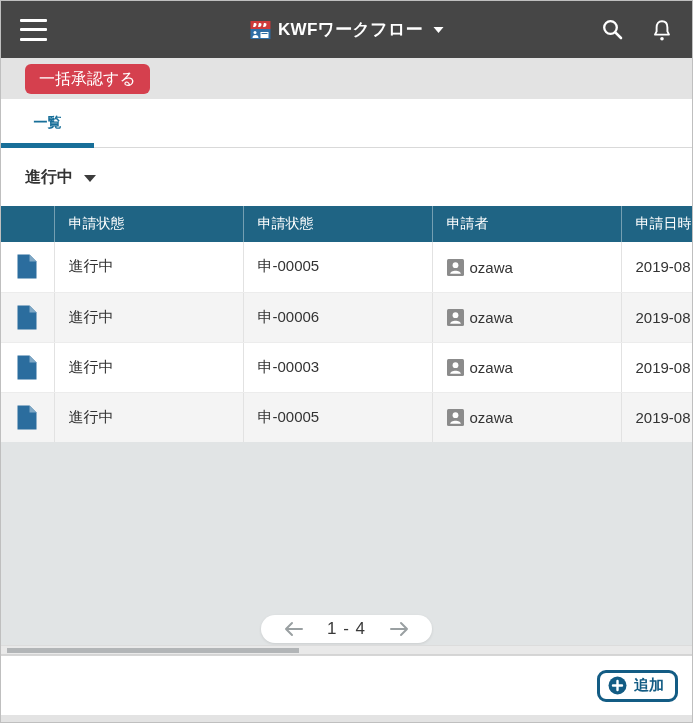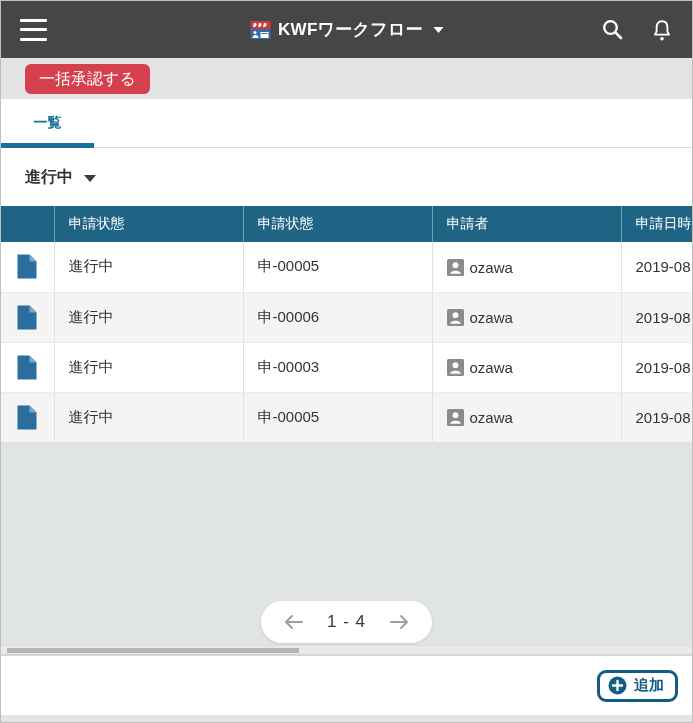--- a/index.html
+++ b/index.html
@@ -79,21 +79,21 @@
   table.records td:first-child{ border-left:none; padding:0; text-align:center; }
   table.records tr.alt td{ background:var(--row-alt,#f4f4f4); }
   .user-chip{ display:inline-flex; align-items:flex-start; gap:6px; vertical-align:middle; }
 
   
   .content-gray{
     flex:1 1 auto; background:var(--content-bg,#e1e4e5);
     display:flex; justify-content:center; align-items:flex-end; padding-bottom:2px;
   }
   .pagination{
-    background:#fff; border-radius:22px; height:42px; padding:0 20px;
+    background:#fff; border-radius:22px; height:28px; padding:0 20px;
     display:flex; align-items:center; gap:20px; box-shadow:0 1px 3px rgba(0,0,0,.10);
   }
   .page-range{ font-size:17px; color:#3a3a3a; letter-spacing:1px; }
   .page-arrow{ background:none; border:none; cursor:pointer; display:flex; align-items:center; padding:2px; }
 
   
   .hscrollbar{ flex:0 0 10px; background:#e9e9e9; border-top:1px solid #dcdcdc; border-bottom:1px solid #d4d4d4; position:relative; cursor:pointer; }
   .hscrollbar .thumb{ position:absolute; left:6px; top:2px; width:292px; height:5px; background:#b2b5b7; }
 
   

